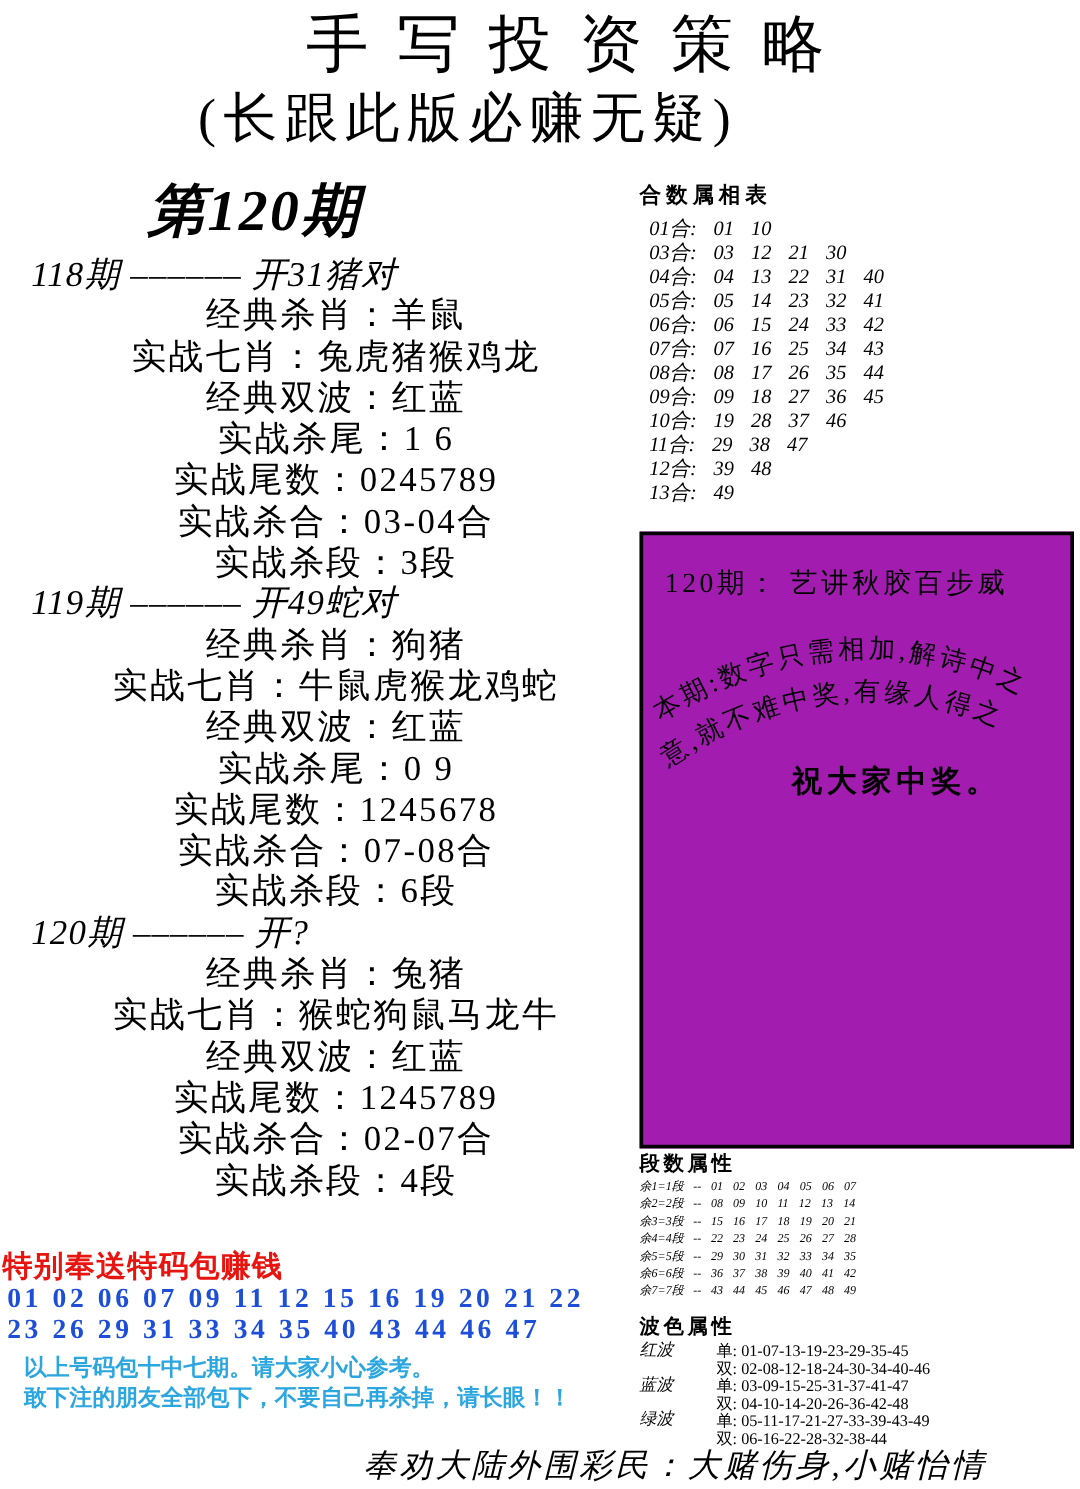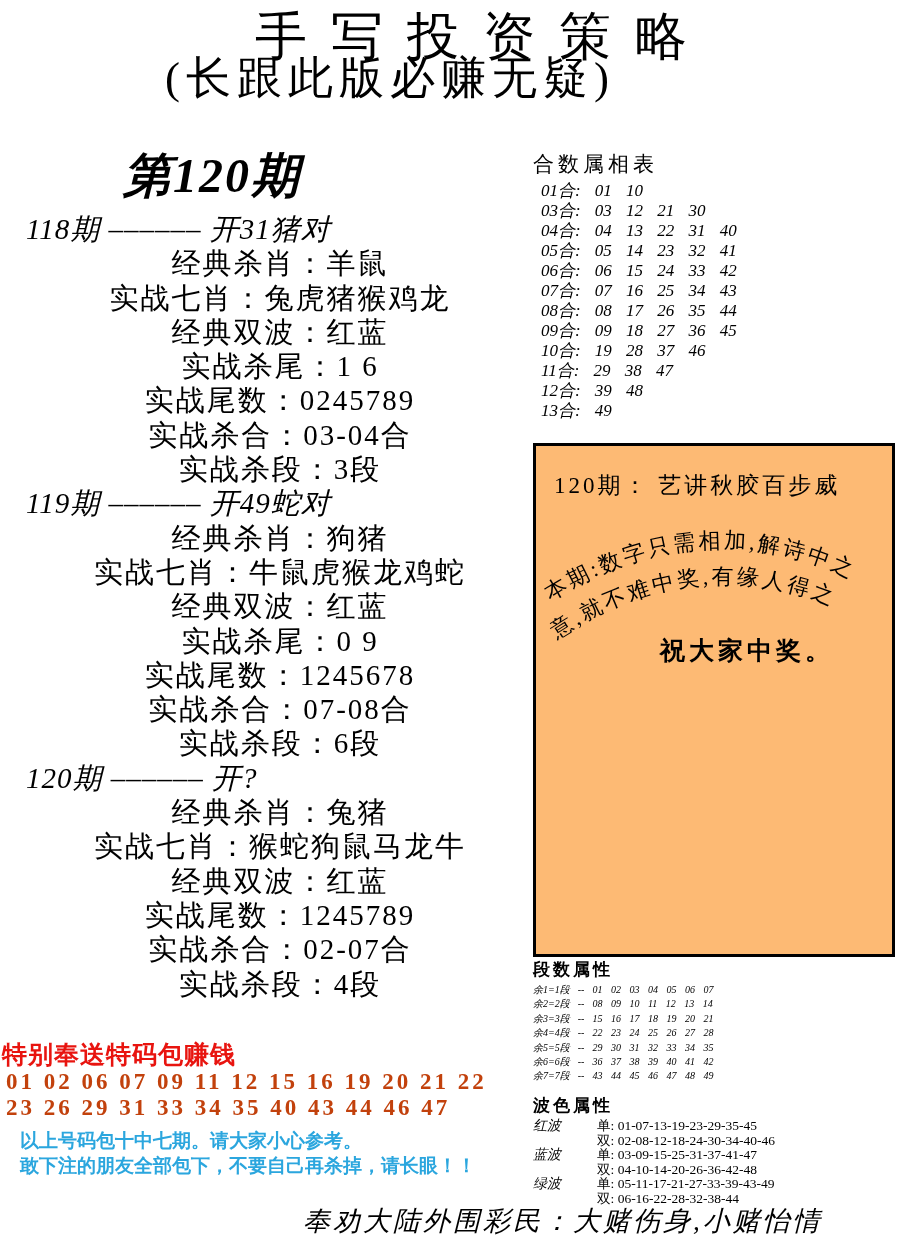--- a/index.html
+++ b/index.html
@@ -5,43 +5,43 @@
   html,body{margin:0;padding:0;}
   body{
     width:900px;height:1241px;background:#ffffff;color:#000;
     font-family:"Liberation Serif","DejaVu Serif",serif;
     position:relative;overflow:hidden;
   }
   .abs{position:absolute;}
 
   
   .title-main{top:2px;left:255px;font-size:52px;letter-spacing:24px;white-space:nowrap;}
-  .title-sub{top:48px;left:165px;font-size:45px;letter-spacing:6px;white-space:nowrap;}
+  .title-sub{top:68px;left:165px;font-size:45px;letter-spacing:6px;white-space:nowrap;}
   .issue-heading{top:144px;left:123px;font-size:48px;font-weight:bold;font-style:italic;letter-spacing:2px;}
 
   
   .left-col{top:212px;left:0;width:560px;}
   .period-heading{
     font-size:29px;font-style:italic;line-height:34.3px;height:34.3px;
     padding-left:26px;white-space:nowrap;letter-spacing:1px;
   }
   .period-line{
     font-size:29px;line-height:34.3px;height:34.3px;text-align:center;
     white-space:nowrap;letter-spacing:2px;
   }
 
   
   .hesu{top:150px;left:533px;width:367px;}
-  .hesu-title{font-size:21px;font-weight:normal;letter-spacing:4px;height:31px;}
+  .hesu-title{font-size:18px;font-weight:bold;letter-spacing:4px;height:31px;}
   .hesu-row{font-size:17px;font-style:italic;height:20px;line-height:20px;white-space:nowrap;}
   .hesu-row .hesu-label{display:inline-block;margin:0 14px 0 8px;}
   .hesu-row .hesu-nums{word-spacing:10px;}
 
   
-  .tip-box{top:443px;left:533px;width:356px;height:508px;border:3px solid #000;background:#fdba74;}
+  .tip-box{top:443px;left:533px;width:356px;height:508px;border:3px solid #000;background:#a21caf;}
   .tip-heading{top:24px;left:18px;font-size:23px;letter-spacing:3px;white-space:nowrap;}
   .tip-arc-svg{top:0;left:0;}
   .tip-blessing{top:188px;left:124px;font-size:25px;font-weight:bold;letter-spacing:4px;white-space:nowrap;}
 
   
   .duanshu{top:958px;left:533px;width:367px;}
   .duanshu-title{font-size:17px;font-weight:bold;letter-spacing:3px;height:25px;}
   .duanshu-row{font-size:10px;font-style:italic;height:14.4px;line-height:14.4px;white-space:nowrap;}
   .duanshu-row .ds-label{display:inline-block;margin-right:8px;}
   .duanshu-row .ds-sep{display:inline-block;margin-right:8px;}
@@ -51,21 +51,21 @@
   .bose{top:1094px;left:533px;width:367px;}
   .bose-title{font-size:17px;font-weight:bold;letter-spacing:3px;height:25px;}
   .bose-row{display:flex;}
   .bose-wave{width:64px;font-size:14px;font-style:italic;line-height:14.6px;}
   .bose-lines{flex:1;}
   .bose-line{font-size:13.5px;height:14.6px;line-height:14.6px;white-space:nowrap;}
 
   
   .promo{top:1038px;left:0;width:545px;}
   .promo-headline{color:#e8140f;font-size:25px;font-weight:bold;letter-spacing:1px;padding-left:2px;height:31px;}
-  .promo-numbers{color:#c2410c;font-size:23px;font-weight:bold;letter-spacing:3px;padding-left:6px;height:25.5px;line-height:25.5px;white-space:nowrap;}
+  .promo-numbers{color:#1d4ed8;font-size:23px;font-weight:bold;letter-spacing:3px;padding-left:6px;height:25.5px;line-height:25.5px;white-space:nowrap;}
   .promo-note{color:#2ba6de;font-size:19px;font-weight:bold;height:24.5px;line-height:24.5px;padding-left:20px;white-space:nowrap;}
   .promo-gap{height:9px;}
 
   
   .footer-line{top:1203px;left:303px;font-size:27px;font-style:italic;letter-spacing:3px;white-space:nowrap;}
 </style>
 </head>
 <body>
 
 <div class="abs title-main">手写投资策略</div>

